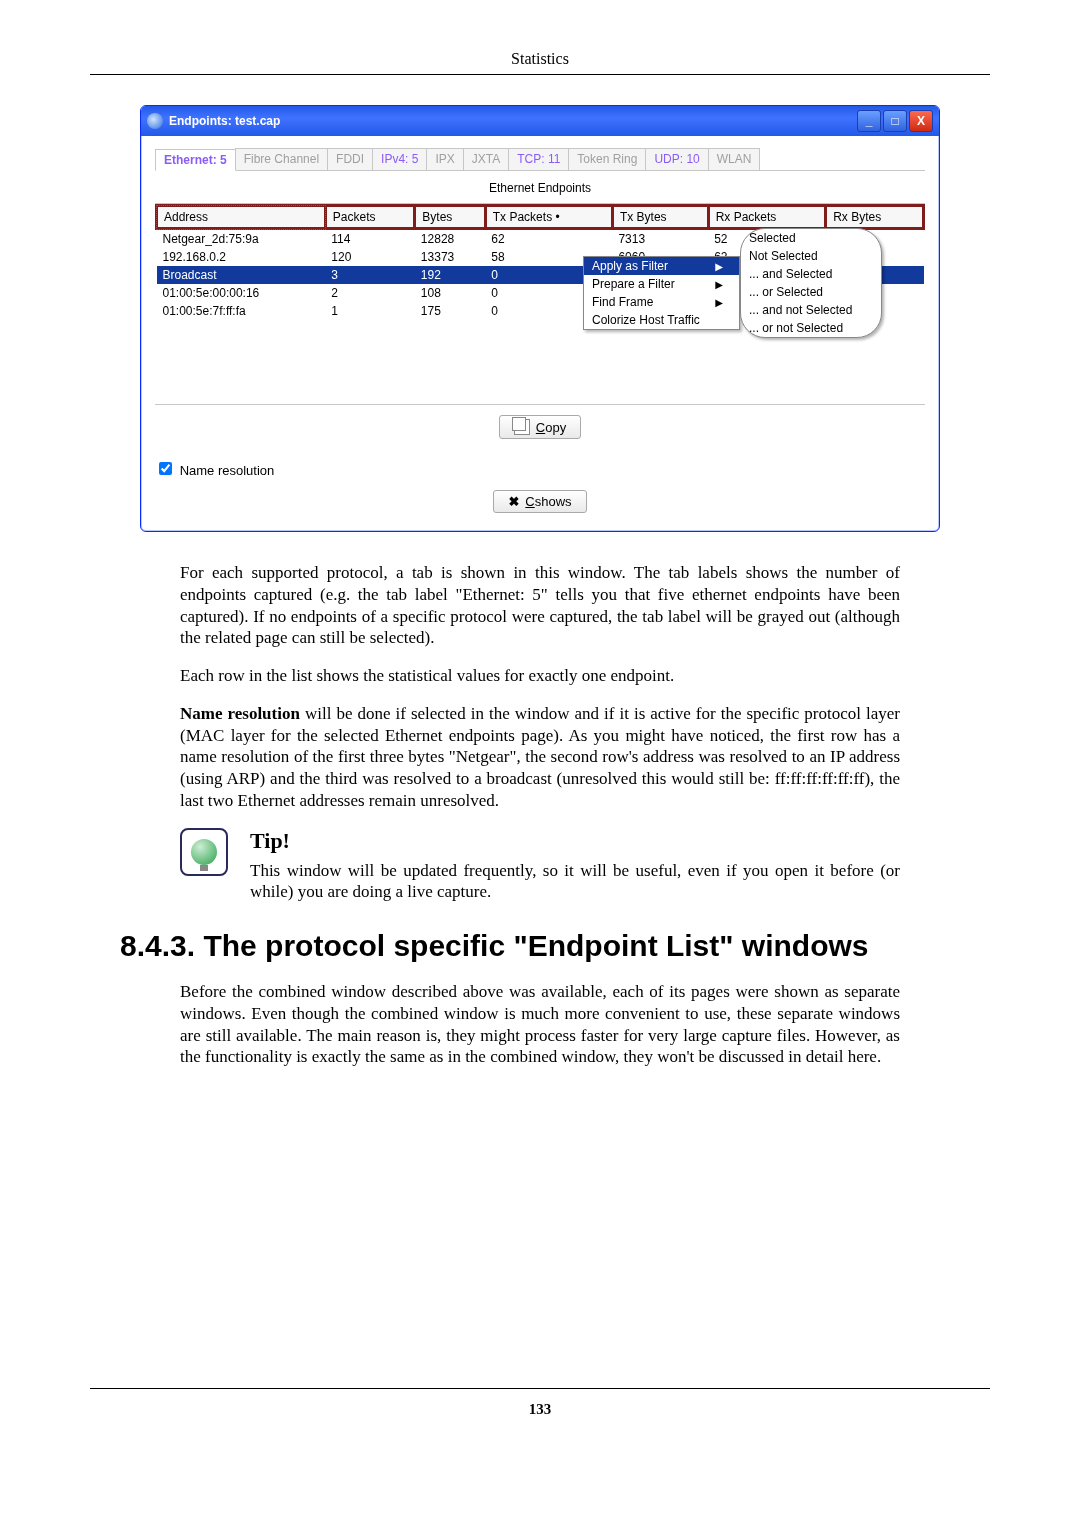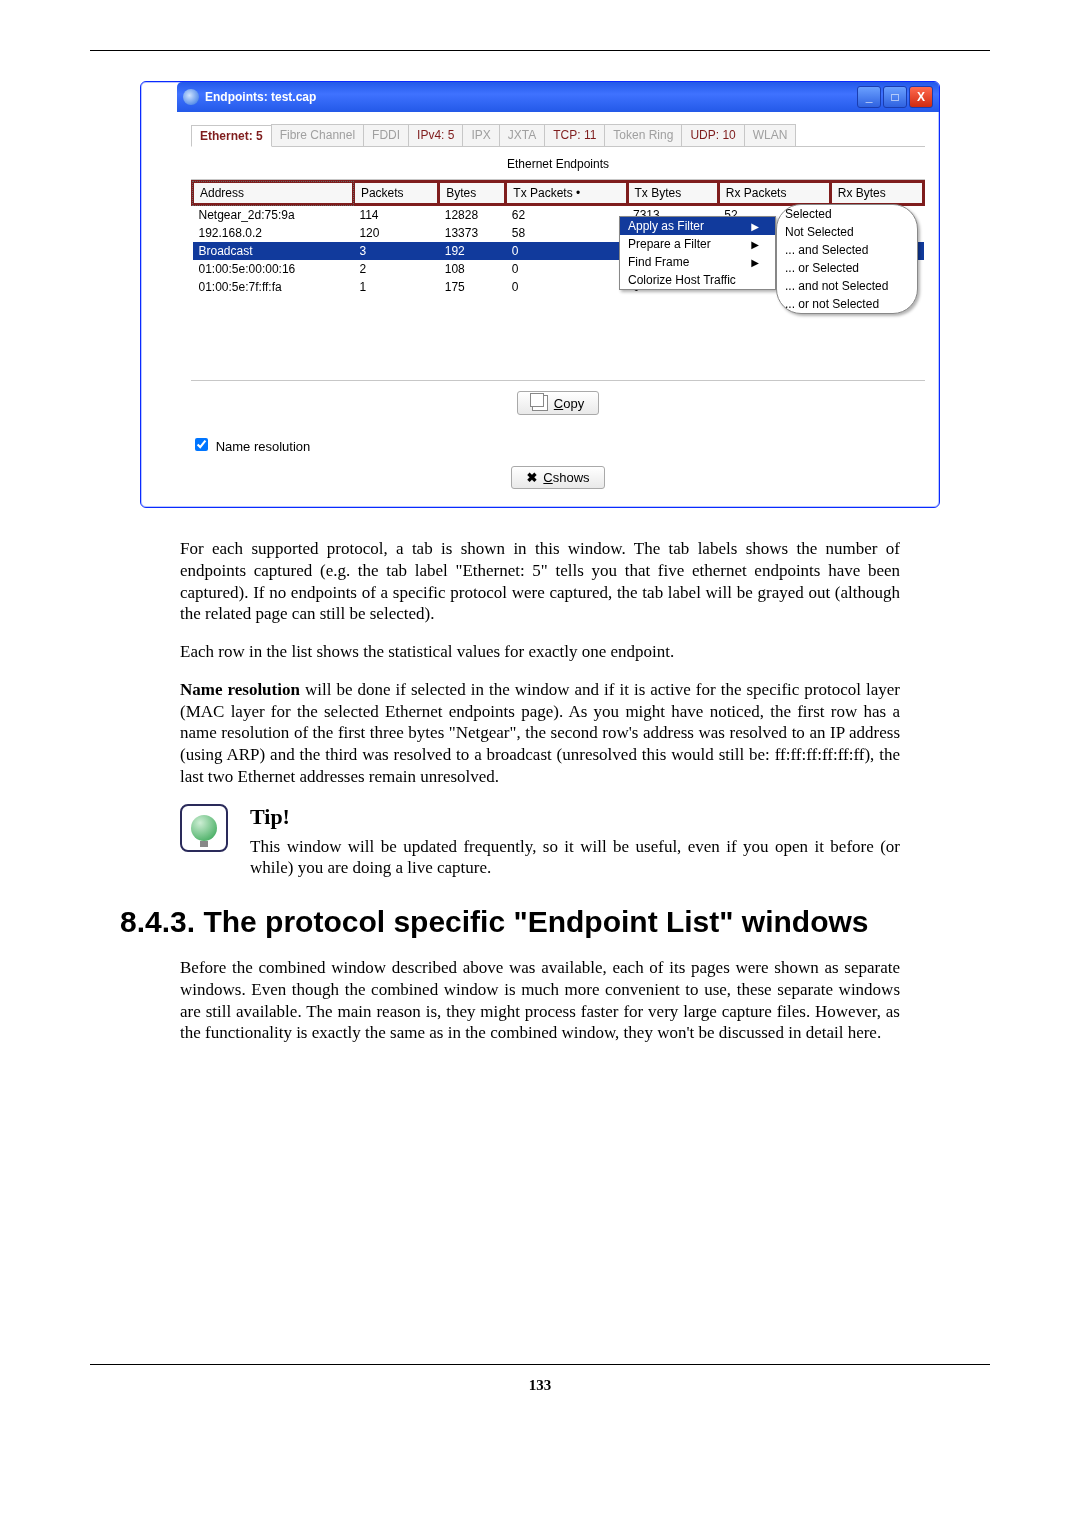--- a/index.html
+++ b/index.html
@@ -26,21 +26,20 @@
   
   .win {
     margin: 10px 50px 30px 50px;
     border: 1px solid #0a2aff;
     border-radius: 6px;
     background: #fff;
     font-family: Tahoma, Arial, sans-serif;
     font-size: 12px;
     color: #000;
     box-shadow: 0 0 0 1px #b9c7ff inset;
-    padding-left: 36px;
   }
   .titlebar {
     background: linear-gradient(#2359e8, #3f72ff 40%, #2359e8);
     color: #fff;
     padding: 4px 6px;
     display: flex;
     align-items: center;
     border-top-left-radius: 5px;
     border-top-right-radius: 5px;
   }
@@ -69,21 +68,21 @@
     font-size: 12px;
     margin-bottom: 4px;
   }
   .tab {
     padding: 3px 8px;
     border: 1px solid #c7c7c7;
     border-bottom: none;
     margin-right: -1px;
     background: #f4f4f4;
     position: relative;
-    color: #7f1d1d;
+    color: #8b5cf6;
   }
   .tab.active {
     background: #fff;
     font-weight: bold;
     border-bottom: 1px solid #fff;
     top: 1px;
   }
   .tab.disabled { color: #a0a0a0; }
   .tabpanel-label {
     text-align: center;
@@ -122,21 +121,21 @@
     z-index: 5;
   }
   .ctxmenu .row {
     display: flex; align-items: center;
     padding: 2px 16px 2px 8px;
     justify-content: space-between;
     gap: 10px;
   }
   .ctxmenu .row.hl { background: #113a9c; color: #fff; }
   .ctxmenu .arrow { font-size: 10px; }
-  .ctx1 { top: 36px; left: 428px; width: 155px; }
+  .ctx1 { top: 52px; left: 428px; width: 155px; }
   .ctx2 { top: 24px; left: 585px; width: 140px; border-radius: 25px; }
   .copybtn, .closebtn {
     display: inline-flex; align-items: center; gap: 6px;
     border: 1px solid #a9a9a9;
     background: linear-gradient(#fff, #e9e9e9);
     border-radius: 3px;
     padding: 3px 14px;
     font-size: 13px;
   }
   .copy-row { text-align: center; padding: 10px 0; border-top: 1px solid #c7c7c7; }
@@ -196,20 +195,21 @@
     text-align: center;
     padding-top: 12px;
     font-size: 15px;
     font-weight: bold;
   }
 </style>
 </head>
 <body>
 
 <div class="page">
+  <div class="running-head">Statistics</div>
   <hr class="rule">
 
   <div class="win">
     <div class="titlebar">
       <div class="app-icon"></div>
       <div class="title-text">Endpoints: test.cap</div>
       <div class="spacer"></div>
       <div class="winbtn min">_</div>
       <div class="winbtn max">□</div>
       <div class="winbtn close">X</div>

